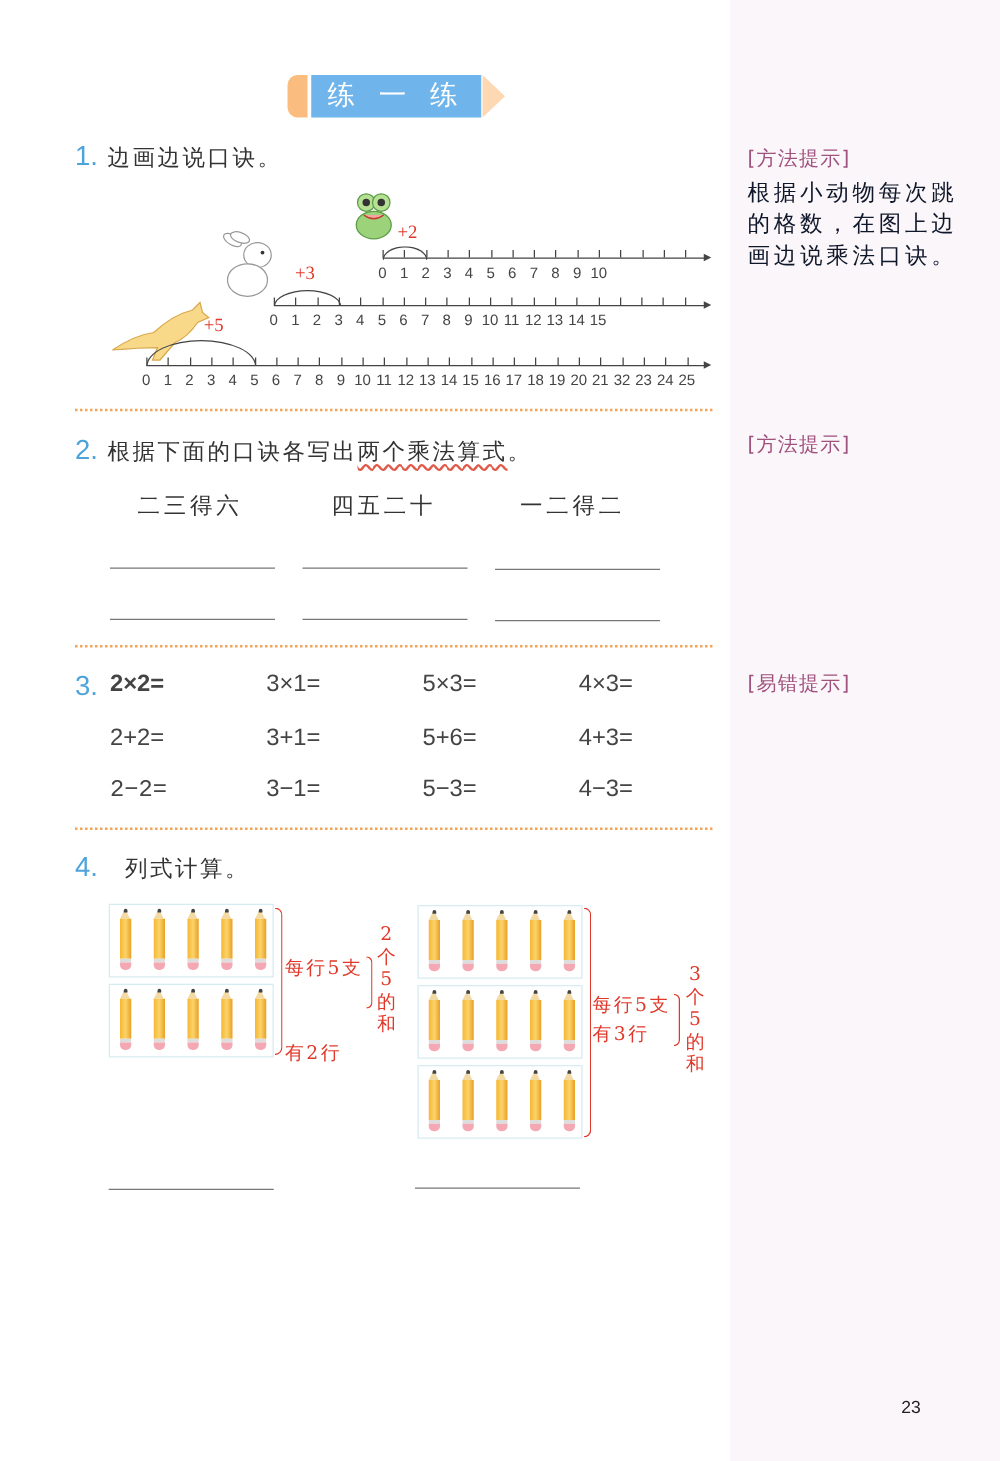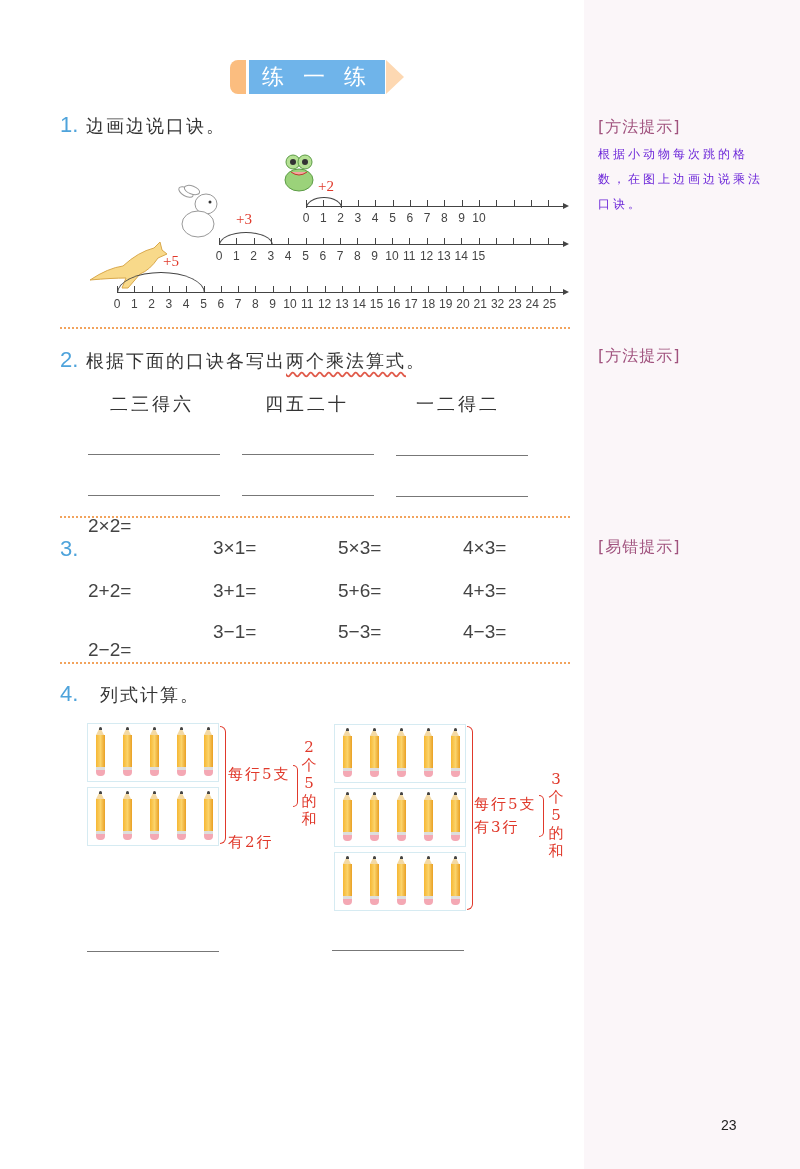--- a/index.html
+++ b/index.html
@@ -8,21 +8,21 @@
     background:#ffffff;
     font-family: "DejaVu Sans", sans-serif;
     color:#333;
   }
   .sidebar {
     position:absolute; left:584px; top:0; width:216px; height:1169px;
     background:#fbf6f9;
   }
   .tip { position:absolute; left:598px; }
   .tip-title { color:#a0527e; font-size:16px; letter-spacing:1px; font-family:"DejaVu Sans", sans-serif; }
-  .tip-body { color:#6d28d9; font-size:12px; line-height:25px; letter-spacing:3px; margin-top:4px; width:170px; font-family:"DejaVu Serif", serif; }
+  .tip-body { color:#0f172a; font-size:18px; line-height:25px; letter-spacing:3px; margin-top:4px; width:170px; font-family:"DejaVu Serif", serif; }
 
   .banner { position:absolute; left:230px; top:60px; height:34px; }
   .banner .cap { position:absolute; left:0; top:0; width:16px; height:34px; background:#fbbd7f; border-radius:8px 0 0 8px; }
   .banner .body { position:absolute; left:19px; top:0; width:136px; height:34px; background:#6fb4ea; color:#fff; font-size:22px; line-height:34px; text-align:center; letter-spacing:6px; }
   .banner .tip-tri { position:absolute; left:156px; top:0; width:0; height:0; border-top:17px solid transparent; border-bottom:17px solid transparent; border-left:18px solid #fdd8b2; }
 
   .qnum { position:absolute; color:#4ea3db; font-size:22px; font-family:"Liberation Sans", sans-serif; }
   .qtext { position:absolute; font-size:18px; color:#333; letter-spacing:2px; font-family:"DejaVu Serif", serif; }
   .wavy { text-decoration: underline wavy #e05a4a; text-underline-offset:4px; }
 
@@ -256,29 +256,29 @@
 <div class="ans-line" style="left:242px;top:454px;width:132px"></div>
 <div class="ans-line" style="left:396px;top:455px;width:132px"></div>
 <div class="ans-line" style="left:88px;top:495px;width:132px"></div>
 <div class="ans-line" style="left:242px;top:495px;width:132px"></div>
 <div class="ans-line" style="left:396px;top:496px;width:132px"></div>
 
 <div class="divider" style="top:516px"></div>
 
 <div class="qnum" style="left:60px;top:536px">3.</div>
 <div id="q3grid">
-    <div class="calc" style="left: 88px; top: 515px;">2×2=</div>
+    <div class="calc" style="left: 88px; top: 537px; font-weight: bold;">2×2=</div>
     <div class="calc" style="left: 213px; top: 537px;">3×1=</div>
     <div class="calc" style="left: 338px; top: 537px;">5×3=</div>
     <div class="calc" style="left: 463px; top: 537px;">4×3=</div>
     <div class="calc" style="left: 88px; top: 580px;">2+2=</div>
     <div class="calc" style="left: 213px; top: 580px;">3+1=</div>
     <div class="calc" style="left: 338px; top: 580px;">5+6=</div>
     <div class="calc" style="left: 463px; top: 580px;">4+3=</div>
-    <div class="calc" style="left: 88px; top: 639px;">2−2=</div>
+    <div class="calc" style="left: 88px; top: 621px; font-family: Liberation Mono, monospace;">2−2=</div>
     <div class="calc" style="left: 213px; top: 621px;">3−1=</div>
     <div class="calc" style="left: 338px; top: 621px;">5−3=</div>
     <div class="calc" style="left: 463px; top: 621px;">4−3=</div>
   </div>
 
 <div class="divider" style="top:662px"></div>
 
 <div class="qnum" style="left:60px;top:681px">4.</div>
 <div class="qtext" style="left:100px;top:683px">列式计算。</div>
 

